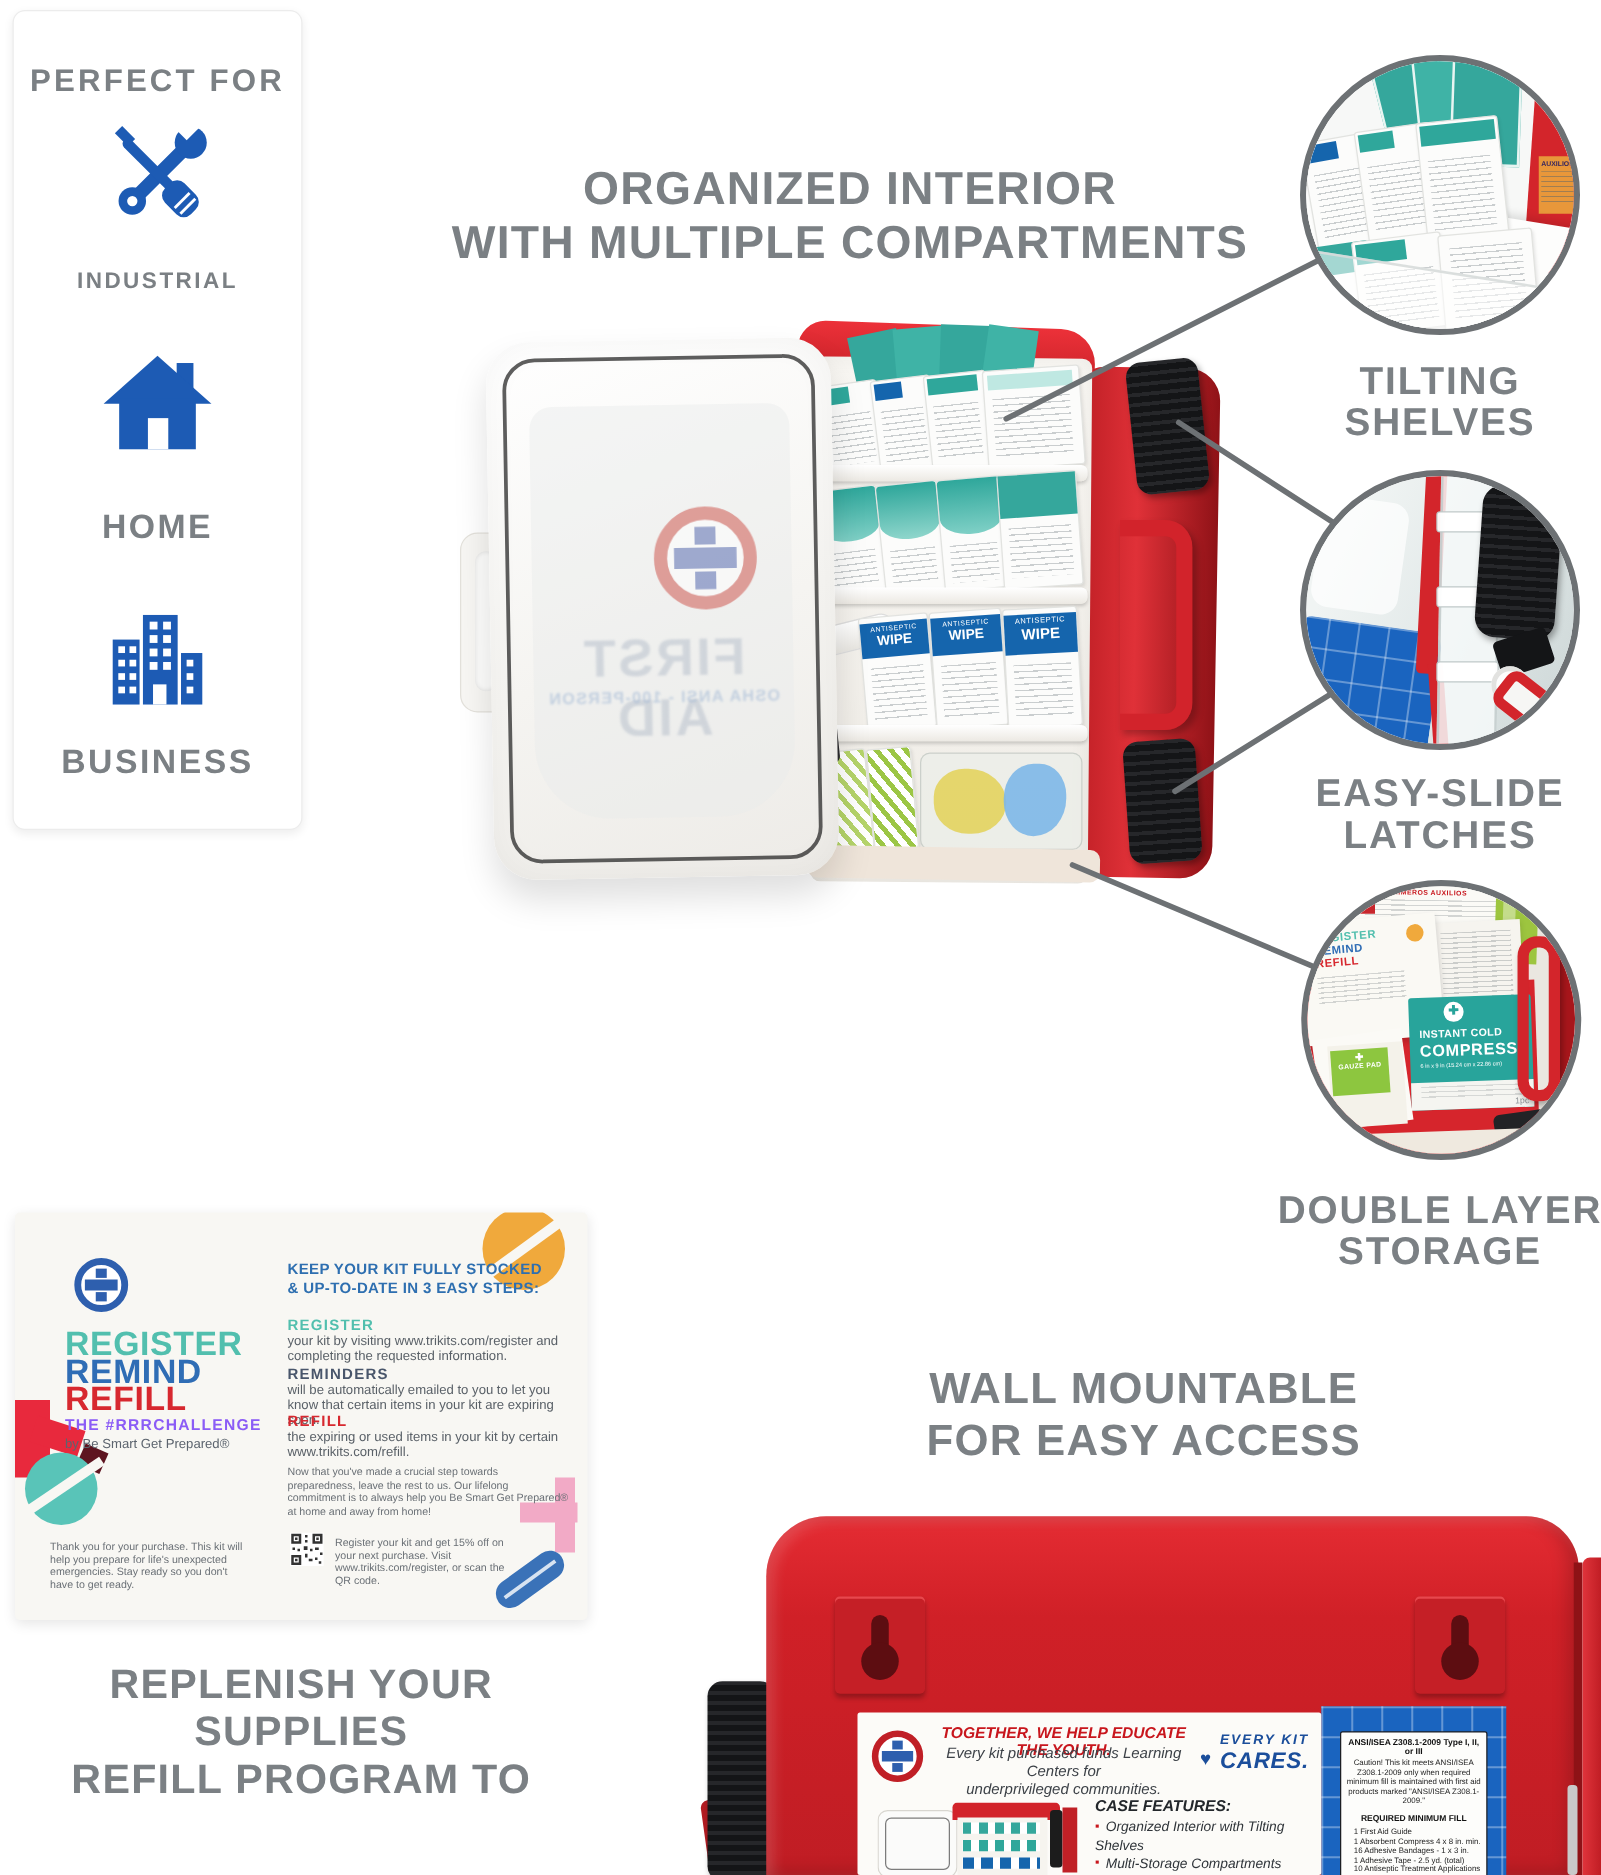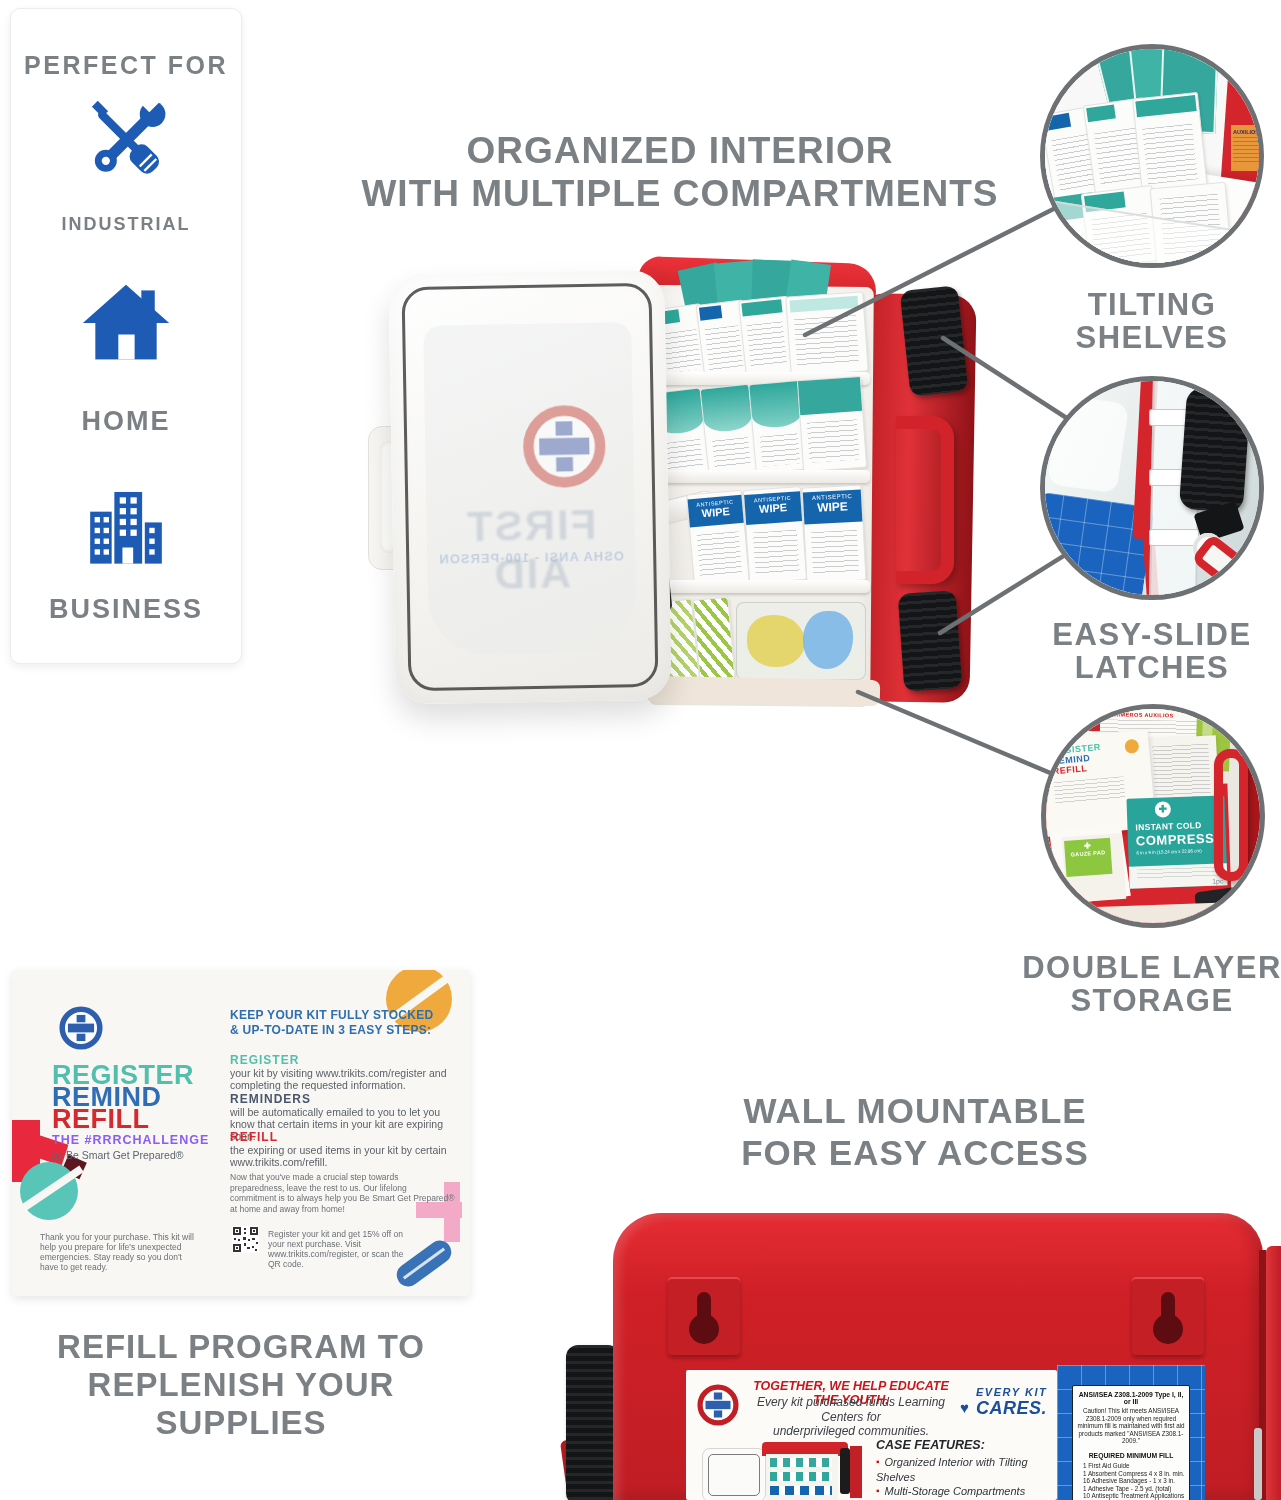--- a/index.html
+++ b/index.html
@@ -419,22 +419,22 @@
         <rect x="20" y="20" width="2" height="2" fill="#333"></rect>
           <rect x="23" y="23" width="2" height="2" fill="#333"></rect>
         <rect x="2" y="12" width="2" height="2" fill="#333"></rect>
           <rect x="6" y="13" width="2" height="2" fill="#333"></rect>
       </svg>
     </div>
     <div class="abs" style="left:256px;top:259px;width:136px;font-size:8.5px;color:#6a7076;line-height:10px;">Register your kit and get 15% off on your next purchase. Visit www.trikits.com/register, or scan the QR code.</div>
   </div>
 
   <div class="abs grayh" style="left:4px;top:1328px;width:474px;font-size:33px;line-height:38px;">
+    <div>REPLENISH YOUR SUPPLIES</div>
     <div>REFILL PROGRAM TO</div>
-    <div>REPLENISH YOUR SUPPLIES</div>
   </div>
 
   <div class="abs grayh" style="left:725px;top:1090px;width:380px;font-size:35px;line-height:42px;">
     <div>WALL MOUNTABLE</div>
     <div>FOR EASY ACCESS</div>
   </div>
 
   <div class="abs" style="left:0;top:1190px;width:1281px;height:310px;">
 
     <div class="abs" style="left:564px;top:248px;width:40px;height:62px;background:#b21c22;border-radius:6px;transform:rotate(-8deg);"></div>

